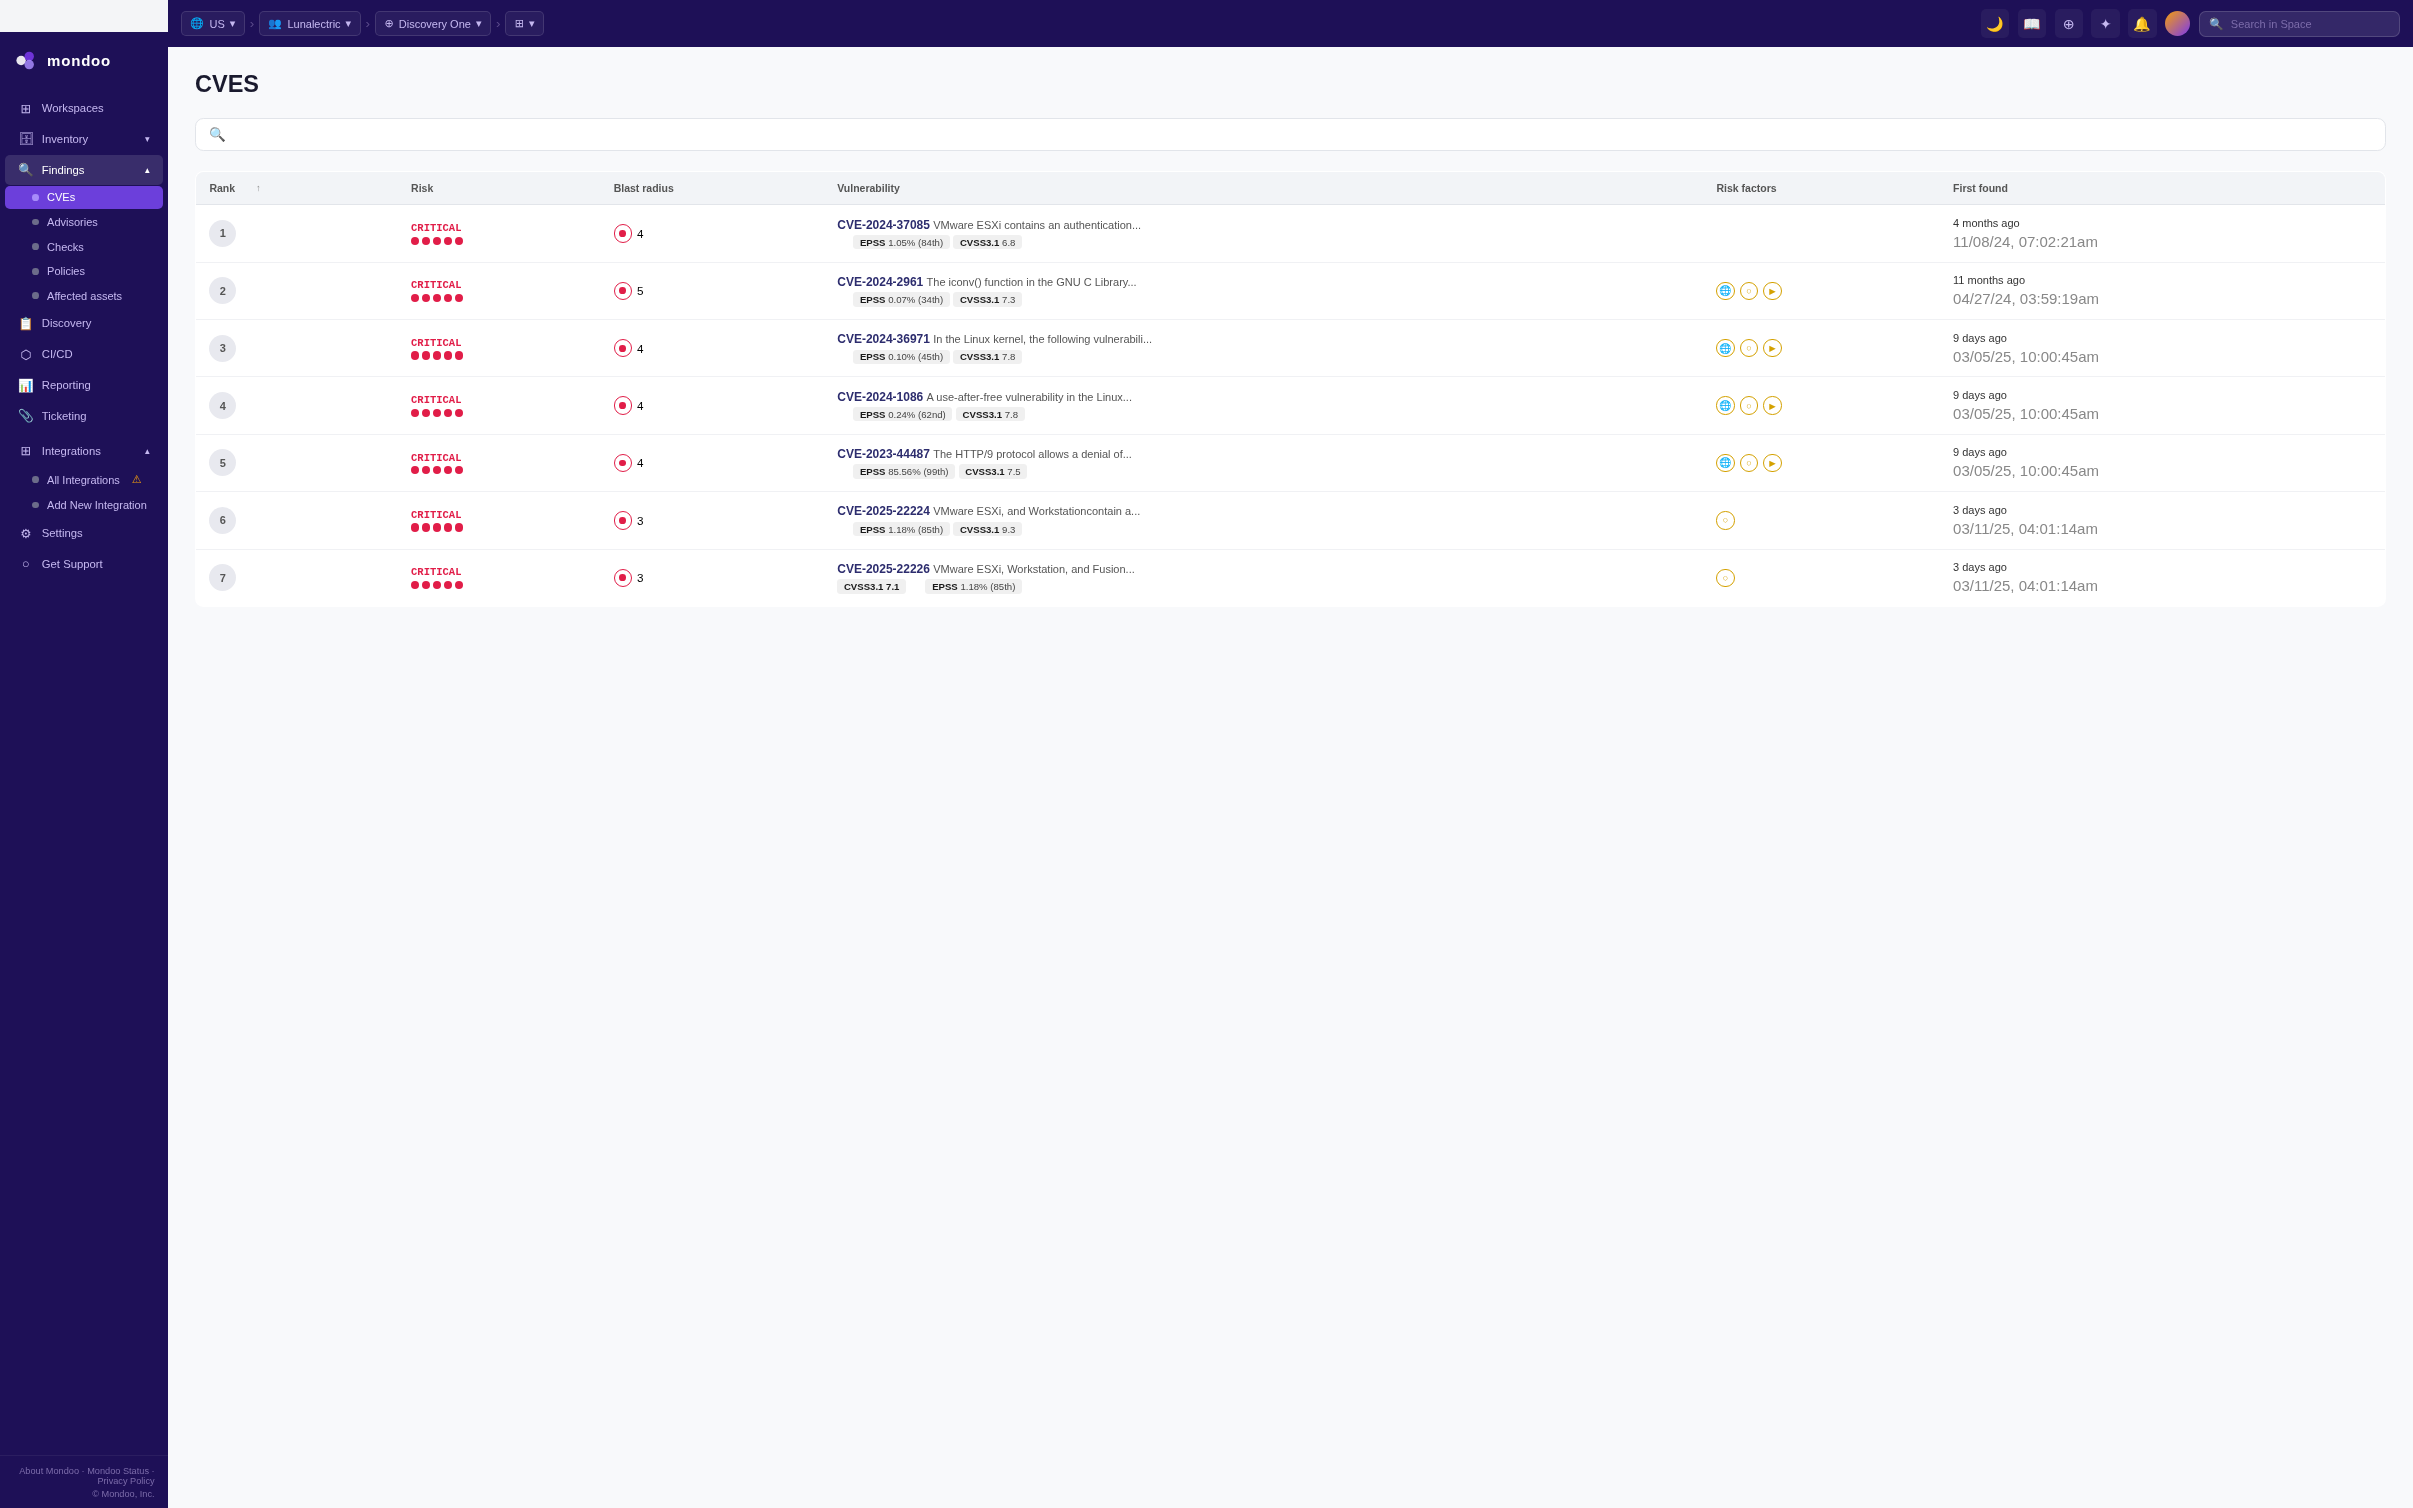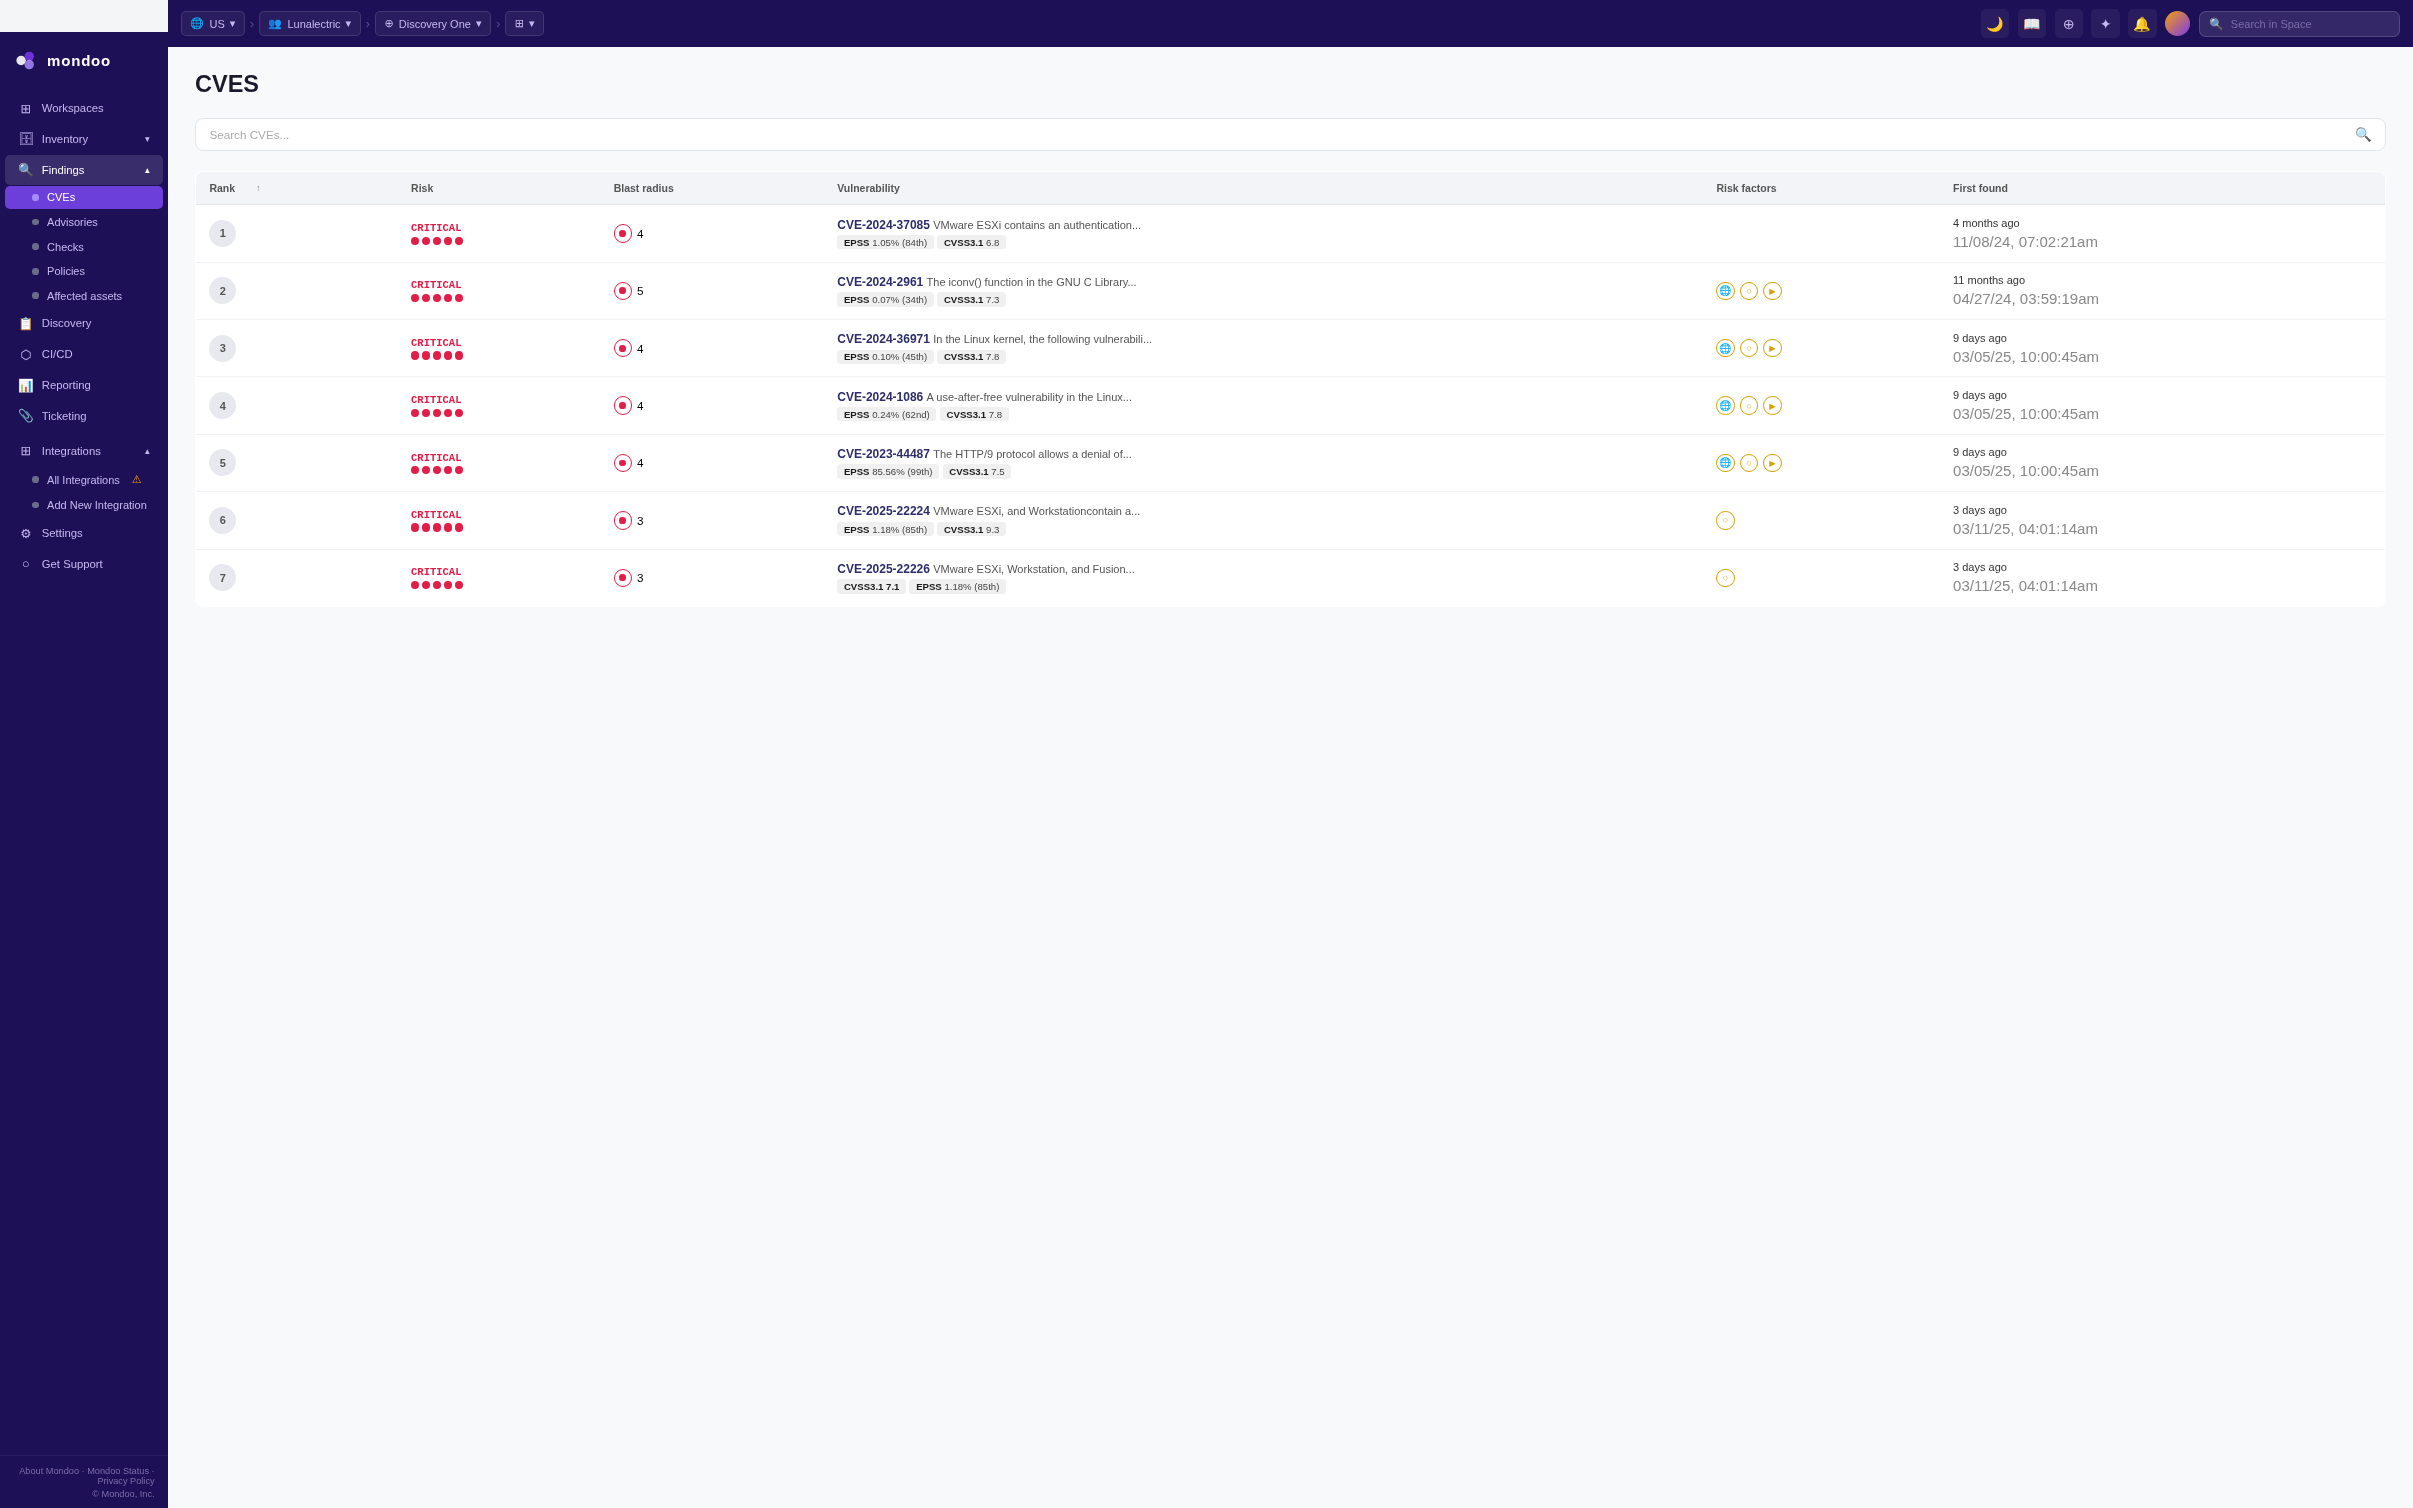--- a/index.html
+++ b/index.html
@@ -117,21 +117,21 @@
     .blast-cell { display: flex; align-items: center; gap: 5px; }
     .blast-icon { width: 18.4px; height: 18.4px; border-radius: 50%; border: 1.7px solid #e11d48; display: flex; align-items: center; justify-content: center; }
     .blast-dot { width: 6.7px; height: 6.7px; border-radius: 50%; background: #e11d48; }
 
     .cve-id { font-weight: 700; color: #2d2d6e; font-size: 12px; }
     .cve-desc { color: #555; font-size: 11px; }
     .badge {
       display: inline-block; padding: 1.7px 6.7px; border-radius: 3.4px;
       font-size: 9.6px; font-weight: 500; margin-right: 3.4px; margin-top: 3.4px;
     }
-    .badge-epss { background: #f0f0f0; color: #444; }
+    .badge-epss { background: #f0f0f0; color: #444; margin-left: 16px; }
     .badge-cvss { background: #f0f0f0; color: #444; }
     .badge-epss strong, .badge-cvss strong { color: #1a1a1a; }
 
     .risk-icons { display: flex; gap: 5px; align-items: center; }
     .risk-icon-circle {
       width: 18.4px; height: 18.4px; border-radius: 50%;
       border: 1.7px solid #d4a100; display: flex; align-items: center; justify-content: center;
       font-size: 9.2px; color: #d4a100;
     }
     .risk-icon-play {
@@ -298,21 +298,20 @@
         <span style="color:#7c6caa;font-size:11.7px;">🔍</span>
         <input type="text" placeholder="Search in Space" style="">
       </div>
     </div>
   </div>
 
   <div id="content">
     <h1 class="page-title">CVES</h1>
 
     <div class="search-bar-container">
-      <input type="text" placeholder="Search CVEs..." style="">
       <span class="search-icon">🔍</span>
     </div>
 
     <table class="cve-table">
       <thead>
         <tr>
           <th>
             <div class="th-rank">
               <span>Rank</span>
               <span class="sort-arrow">↑</span>

